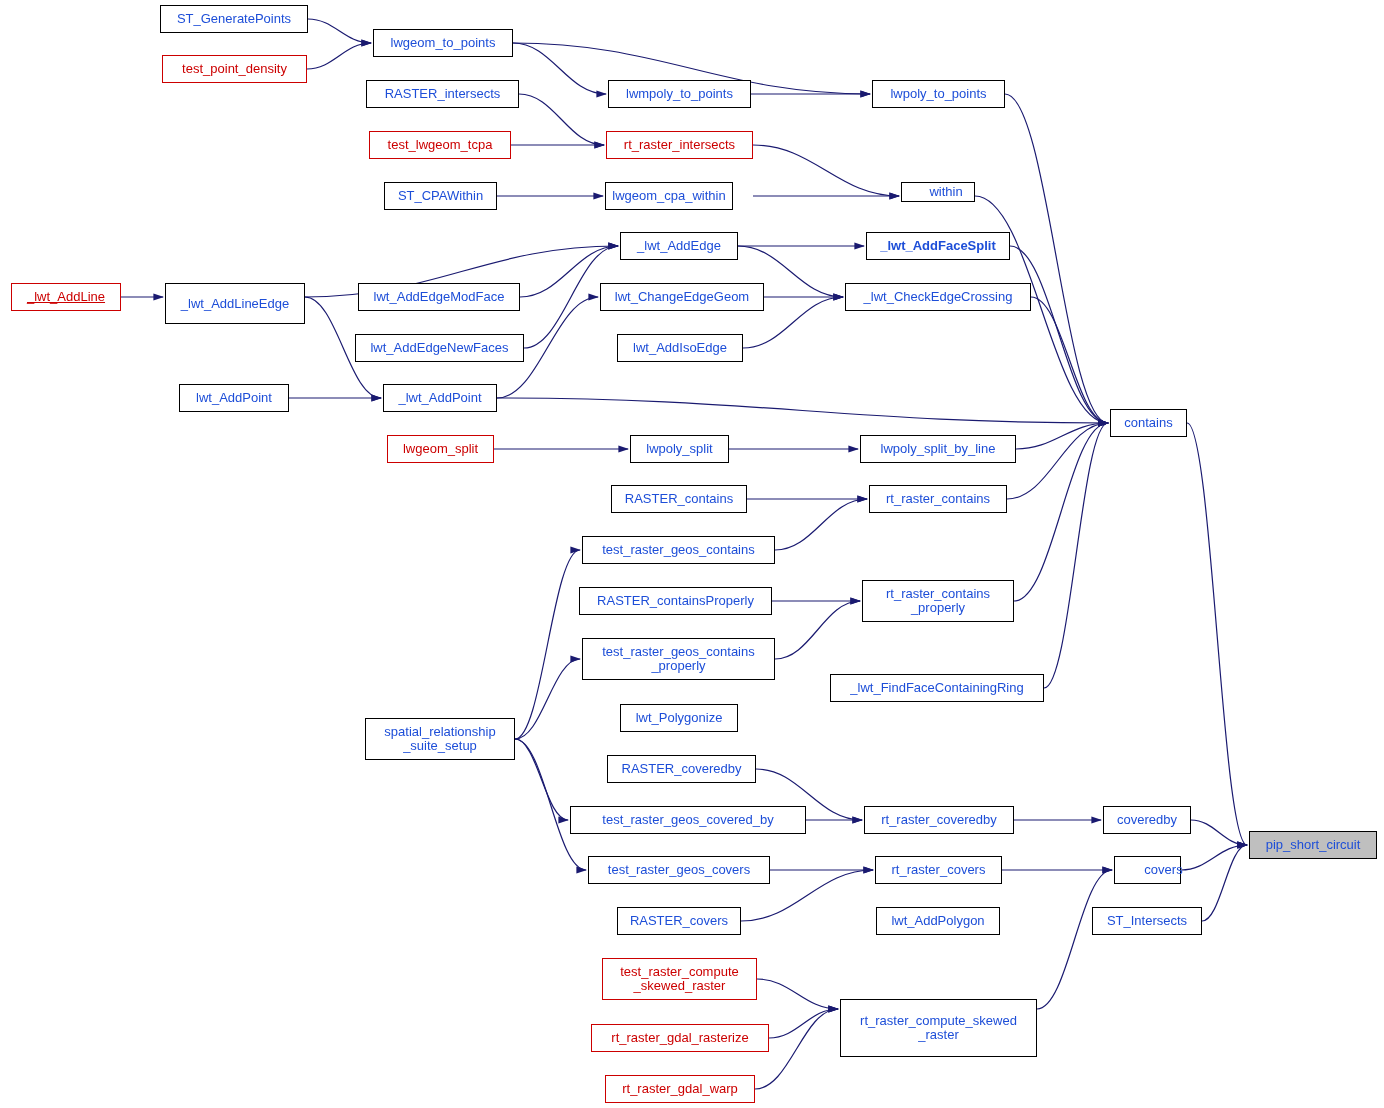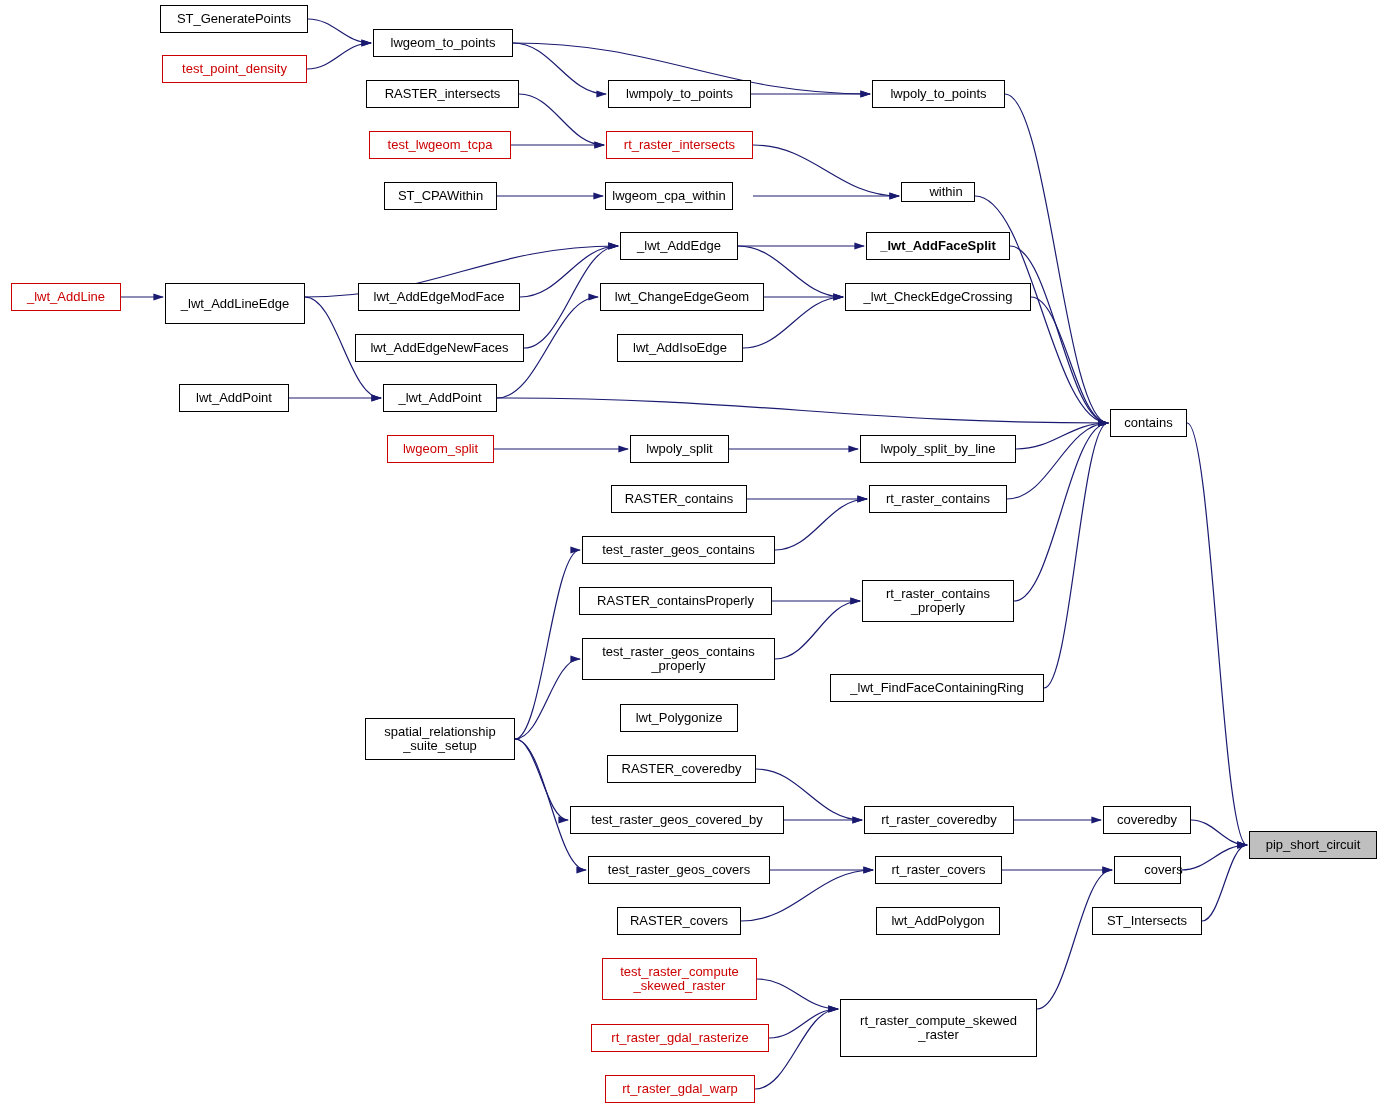--- a/index.html
+++ b/index.html
@@ -20,21 +20,21 @@
     top: 0;
     width: 1384px;
     height: 1108px;
     pointer-events: none;
   }
   .node {
     position: absolute;
     box-sizing: border-box;
     border: 1px solid #000000;
     background: #ffffff;
-    color: #000000;
+    color: #1d4ed8;
     font-size: 13px;
     line-height: 14px;
     display: flex;
     align-items: center;
     justify-content: center;
     text-align: center;
     white-space: pre-line;
     padding: 0 4px;
   }
   .node.red {
@@ -120,21 +120,21 @@
       <div class="node" style="left: 366px; top: 80px; width: 153px; height: 28px;"><span>RASTER_intersects</span></div>
       <div class="node" style="left: 608px; top: 80px; width: 143px; height: 28px;"><span>lwmpoly_to_points</span></div>
       <div class="node" style="left: 872px; top: 80px; width: 133px; height: 28px;"><span>lwpoly_to_points</span></div>
       <div class="node red" style="left: 369px; top: 131px; width: 142px; height: 28px;"><span>test_lwgeom_tcpa</span></div>
       <div class="node red" style="left: 606px; top: 131px; width: 147px; height: 28px;"><span>rt_raster_intersects</span></div>
       <div class="node" style="left: 384px; top: 182px; width: 113px; height: 28px;"><span>ST_CPAWithin</span></div>
       <div class="node" style="left: 605px; top: 182px; width: 128px; height: 28px;"><span>lwgeom_cpa_within</span></div>
       <div class="node" style="left: 901px; top: 182px; width: 74px; height: 20px; padding-left: 20px;"><span>within</span></div>
       <div class="node" style="left: 620px; top: 232px; width: 118px; height: 28px;"><span>_lwt_AddEdge</span></div>
       <div class="node" style="left: 866px; top: 232px; width: 144px; height: 28px; font-weight: bold;"><span>_lwt_AddFaceSplit</span></div>
-      <div class="node red" style="left: 11px; top: 283px; width: 110px; height: 28px;"><span>_lwt_AddLine</span></div>
+      <div class="node red" style="left: 11px; top: 283px; width: 110px; height: 28px; text-decoration: underline;"><span>_lwt_AddLine</span></div>
       <div class="node" style="left: 165px; top: 283px; width: 140px; height: 41px;"><span>_lwt_AddLineEdge</span></div>
       <div class="node" style="left: 358px; top: 283px; width: 162px; height: 28px;"><span>lwt_AddEdgeModFace</span></div>
       <div class="node" style="left: 600px; top: 283px; width: 164px; height: 28px;"><span>lwt_ChangeEdgeGeom</span></div>
       <div class="node" style="left: 845px; top: 283px; width: 186px; height: 28px;"><span>_lwt_CheckEdgeCrossing</span></div>
       <div class="node" style="left: 355px; top: 334px; width: 169px; height: 28px;"><span>lwt_AddEdgeNewFaces</span></div>
       <div class="node" style="left: 617px; top: 334px; width: 126px; height: 28px;"><span>lwt_AddIsoEdge</span></div>
       <div class="node" style="left: 179px; top: 384px; width: 110px; height: 28px;"><span>lwt_AddPoint</span></div>
       <div class="node" style="left: 383px; top: 384px; width: 114px; height: 28px;"><span>_lwt_AddPoint</span></div>
       <div class="node" style="left: 1110px; top: 409px; width: 77px; height: 28px;"><span>contains</span></div>
       <div class="node red" style="left: 387px; top: 435px; width: 107px; height: 28px;"><span>lwgeom_split</span></div>
@@ -146,21 +146,21 @@
       <div class="node" style="left: 579px; top: 587px; width: 193px; height: 28px;"><span>RASTER_containsProperly</span></div>
       <div class="node" style="left: 862px; top: 580px; width: 152px; height: 42px;"><span>rt_raster_contains
 _properly</span></div>
       <div class="node" style="left: 582px; top: 638px; width: 193px; height: 42px;"><span>test_raster_geos_contains
 _properly</span></div>
       <div class="node" style="left: 830px; top: 674px; width: 214px; height: 28px;"><span>_lwt_FindFaceContainingRing</span></div>
       <div class="node" style="left: 620px; top: 704px; width: 118px; height: 28px;"><span>lwt_Polygonize</span></div>
       <div class="node" style="left: 365px; top: 718px; width: 150px; height: 42px;"><span>spatial_relationship
 _suite_setup</span></div>
       <div class="node" style="left: 607px; top: 755px; width: 149px; height: 28px;"><span>RASTER_coveredby</span></div>
-      <div class="node" style="left: 570px; top: 806px; width: 214px; height: 28px;"><span>test_raster_geos_covered_by</span></div>
+      <div class="node" style="left: 570px; top: 806px; width: 236px; height: 28px;"><span>test_raster_geos_covered_by</span></div>
       <div class="node" style="left: 864px; top: 806px; width: 150px; height: 28px;"><span>rt_raster_coveredby</span></div>
       <div class="node" style="left: 1103px; top: 806px; width: 88px; height: 28px;"><span>coveredby</span></div>
       <div class="node highlight" style="left: 1249px; top: 831px; width: 128px; height: 28px;"><span>pip_short_circuit</span></div>
       <div class="node" style="left: 588px; top: 856px; width: 182px; height: 28px;"><span>test_raster_geos_covers</span></div>
       <div class="node" style="left: 875px; top: 856px; width: 127px; height: 28px;"><span>rt_raster_covers</span></div>
       <div class="node" style="left: 1114px; top: 856px; width: 67px; height: 28px; padding-left: 36px;"><span>covers</span></div>
       <div class="node" style="left: 617px; top: 907px; width: 124px; height: 28px;"><span>RASTER_covers</span></div>
       <div class="node" style="left: 876px; top: 907px; width: 124px; height: 28px;"><span>lwt_AddPolygon</span></div>
       <div class="node" style="left: 1092px; top: 907px; width: 110px; height: 28px;"><span>ST_Intersects</span></div>
       <div class="node red" style="left: 602px; top: 958px; width: 155px; height: 42px;"><span>test_raster_compute

